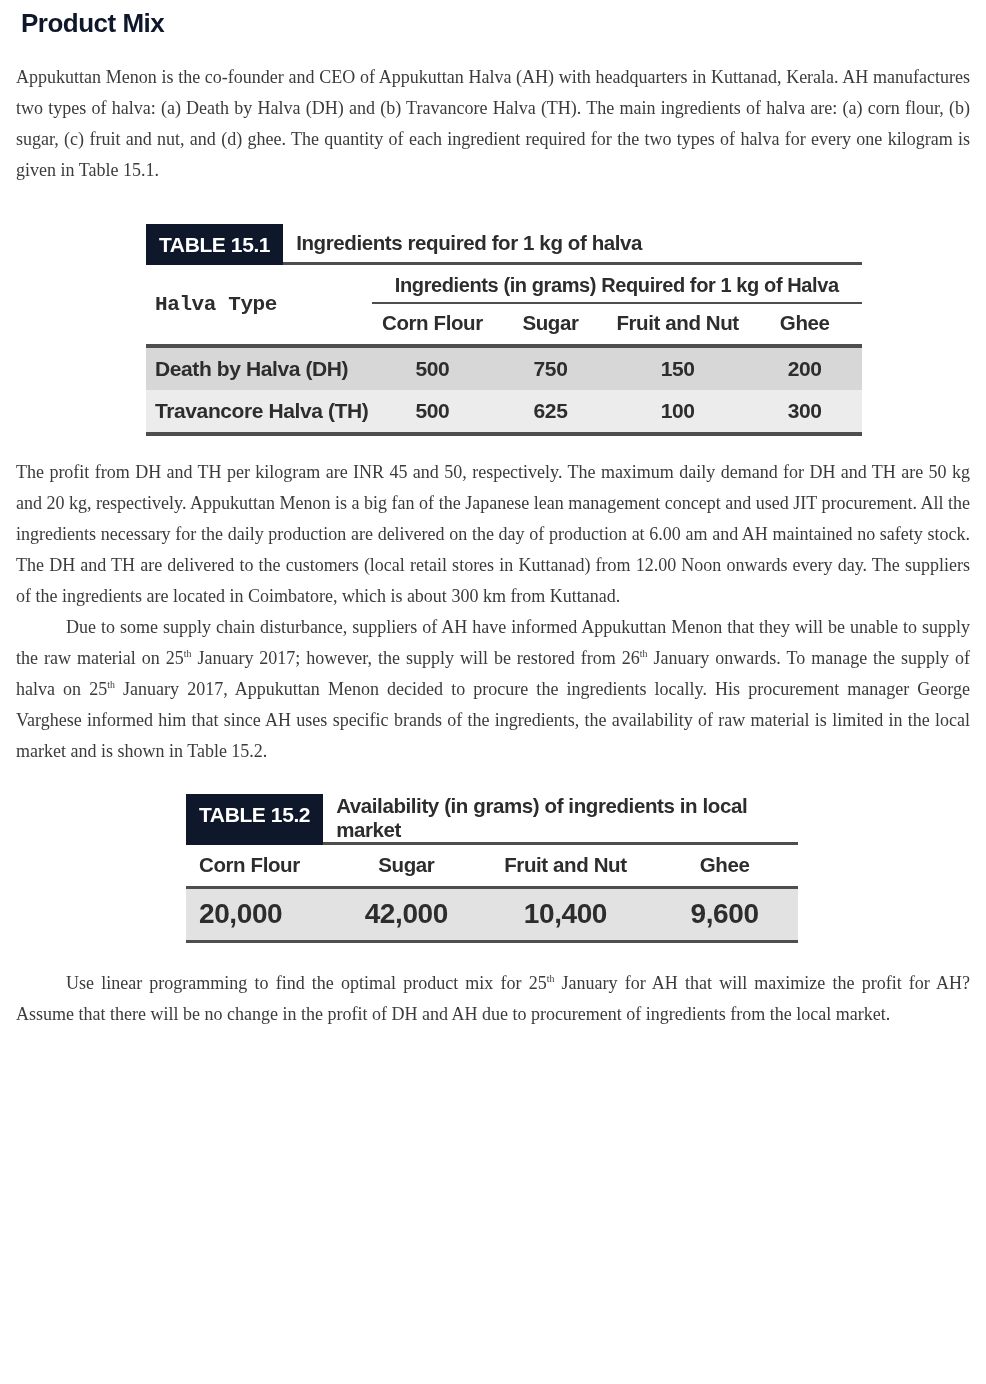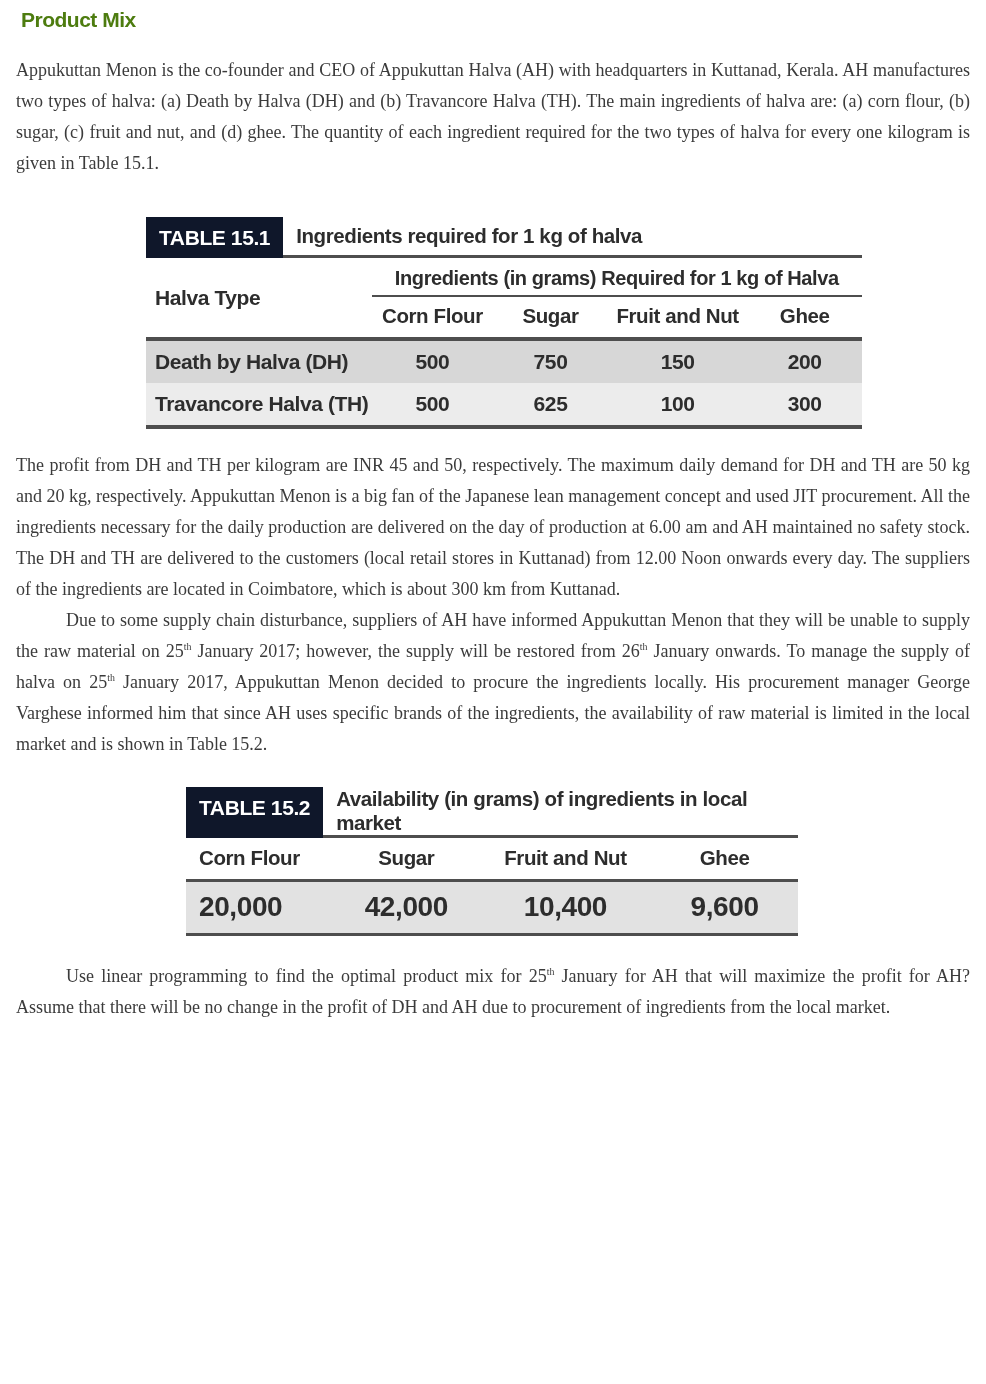--- a/index.html
+++ b/index.html
@@ -9,23 +9,23 @@
     height: 1384px;
     box-sizing: border-box;
     padding: 6px 16px 0 16px;
     background: #ffffff;
     font-family: "Liberation Serif", serif;
     color: #383838;
     overflow: hidden;
   }
   .page-title {
     font-family: "Liberation Sans", sans-serif;
-    font-size: 21px;
+    font-size: 26px;
     font-weight: bold;
-    color: #4d7c0f;
+    color: #0f172a;
     letter-spacing: -0.5px;
     margin: 2px 0 0 5px;
   }
   .para {
     font-size: 18px;
     line-height: 31px;
     text-align: justify;
     margin: 0;
     color: #3b3b3b;
   }
@@ -65,20 +65,21 @@
   #table1 .th-group {
     font-size: 20px;
     border-bottom: 2px solid #4e4e4e;
     padding: 9px 0 5px 0;
   }
   #table1 .th-rowhead {
     font-size: 21px;
     text-align: left;
     vertical-align: middle;
     padding-left: 9px;
+    font-family: Liberation Mono, monospace;
   }
   #table1 .th-sub { font-size: 20.5px; text-align: center; padding: 7px 0 9px 0; }
   #table1 tbody tr:first-child td { border-top: 4px solid #4e4e4e; }
   #table1 tbody tr.row-dh { background: #d7d7d7; }
   #table1 tbody tr.row-th { background: #ececec; }
   #table1 tbody tr:last-child td { border-bottom: 4px solid #4e4e4e; }
   #table1 td { font-size: 21px; text-align: center; padding: 9px 0; }
   #table1 td.cell-label { text-align: left; padding-left: 9px; margin-left: 17px; }
 
   #table2 { margin: 27px 0 0 170px; width: 612px; }

